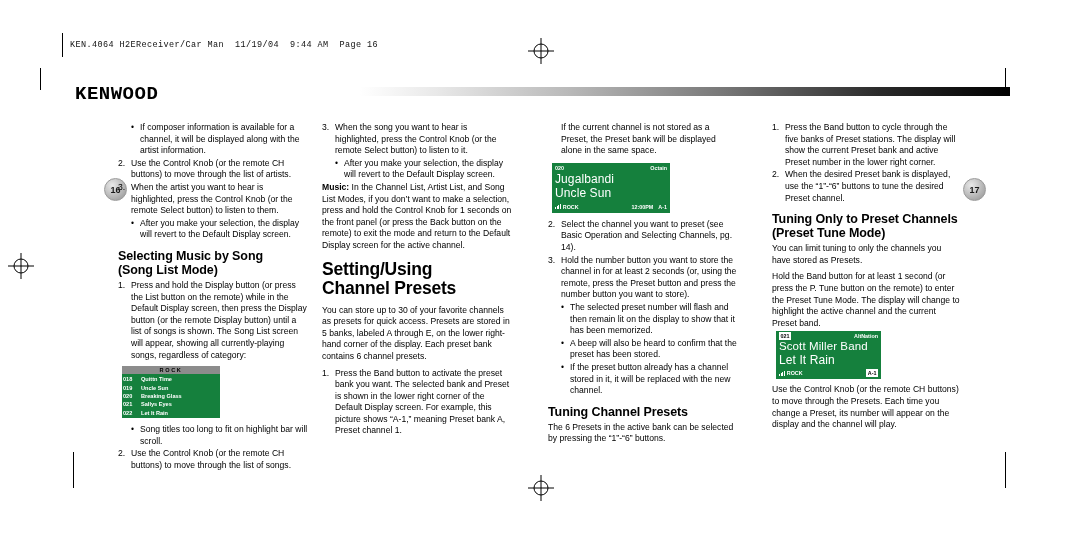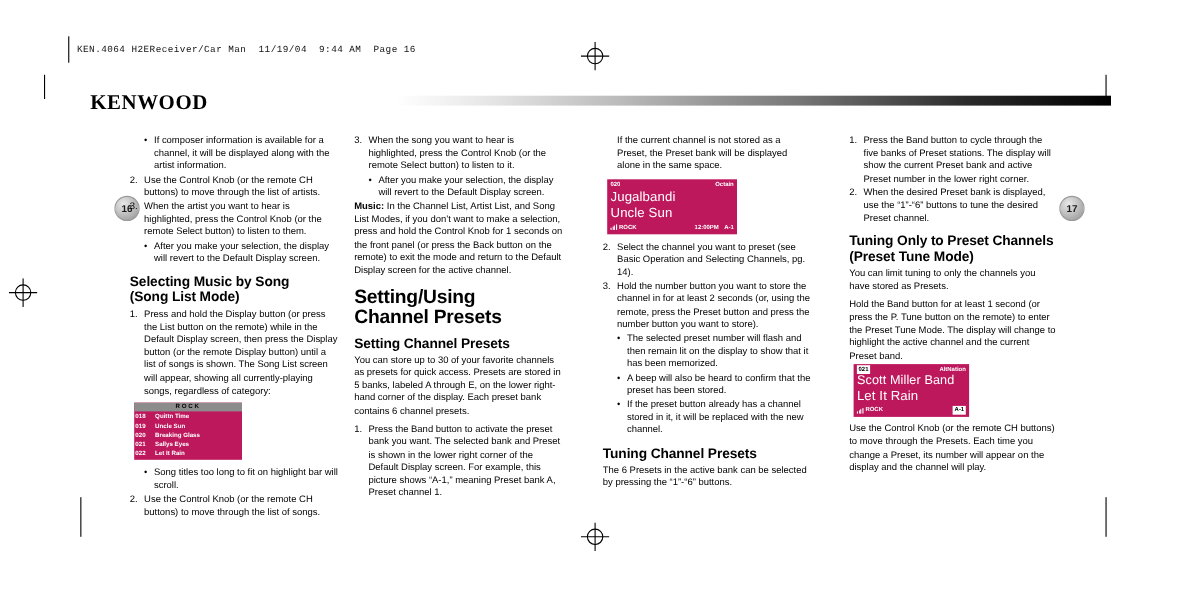--- a/index.html
+++ b/index.html
@@ -18,23 +18,23 @@
   
   .slug{
     position:absolute;left:70px;top:40px;
     font-family:"Liberation Mono", monospace;
     font-size:8.5px;letter-spacing:.4px;color:#111;white-space:pre;
   }
   .slugbar{position:absolute;left:62px;top:33px;width:1px;height:24px;background:#000;}
 
   
   .brand{
-    position:absolute;left:82px;top:83px;
+    position:absolute;left:75px;top:83px;
     font-size:19px;font-weight:bold;letter-spacing:.5px;
-    font-family:Liberation Serif, serif;
+    font-family:Liberation Mono, monospace;
   }
   .gradbar{
     position:absolute;left:360px;top:87px;width:650px;height:9px;
     background:linear-gradient(to right,#ffffff 0%,#e8e8e8 12%,#b9b9b9 32%,#777 56%,#2a2a2a 80%,#000 100%);
   }
 
   
   .pagebadge{
     position:absolute;width:21px;height:21px;border-radius:50%;
     background:radial-gradient(circle at 35% 30%,#e9e9e9,#b4b4b4 60%,#8f8f8f 100%);
@@ -66,21 +66,21 @@
   h1.sect{
     font-size:17.5px;line-height:19px;font-weight:bold;
     margin:0 0 7px 0;letter-spacing:-.2px;
   }
   h2.sub-sect{
     font-size:12.5px;line-height:14px;font-weight:bold;
     margin:0 0 3px 0;letter-spacing:-.1px;
   }
 
   
-  .lcd{background:#be185d;color:#fff;position:relative;overflow:hidden;}
+  .lcd{background:#15803d;color:#fff;position:relative;overflow:hidden;}
   .lcd-songlist{width:98px;height:52px;margin:5px 0 6px 4px;}
   .lcd-songlist .hdr{
     background:#8c8c8c;color:#000;text-align:center;
     font-size:5.6px;font-weight:bold;letter-spacing:1.6px;
     line-height:8px;height:8px;
   }
   .lcd-songlist .rows{padding:1px 0 0 1px;}
   .lcd-songlist .row{
     display:flex;gap:4px;font-size:5.6px;line-height:8.4px;font-weight:bold;
     font-family:"Liberation Sans", sans-serif;white-space:nowrap;
@@ -227,21 +227,20 @@
       <span class="txt">After you make your selection, the display will revert to the Default Display screen.</span>
     </div>
     <div class="plain">
       <b>Music:</b><span> In the Channel List, Artist List, and Song List Modes, if you don’t want to make a selection, press and hold the Control Knob for 1 seconds on the front panel (or press the Back button on the remote) to exit the mode and return to the Default Display screen for the active channel.</span>
     </div>
     <div class="gap"></div>
     <h1 class="sect">
       <span>Setting/Using</span><br>
       <span>Channel Presets</span>
     </h1>
-    <h2 class="sub-sect">Setting Channel Presets</h2>
     <div class="plain">You can store up to 30 of your favorite channels as presets for quick access. Presets are stored in 5 banks, labeled A through E, on the lower right-hand corner of the display. Each preset bank contains 6 channel presets.</div>
     <div class="gap-sm"></div>
     <div class="item">
       <span class="marker">1.</span>
       <span class="txt">Press the Band button to activate the preset bank you want. The selected bank and Preset is shown in the lower right corner of the Default Display screen. For example, this picture shows “A-1,” meaning Preset bank A, Preset channel 1.</span>
     </div>
   </div>
 
   <div class="col c3 body">
     <div class="plain" style="margin-left:13px;">If the current channel is not stored as a Preset, the Preset bank will be displayed alone in the same space.</div>

